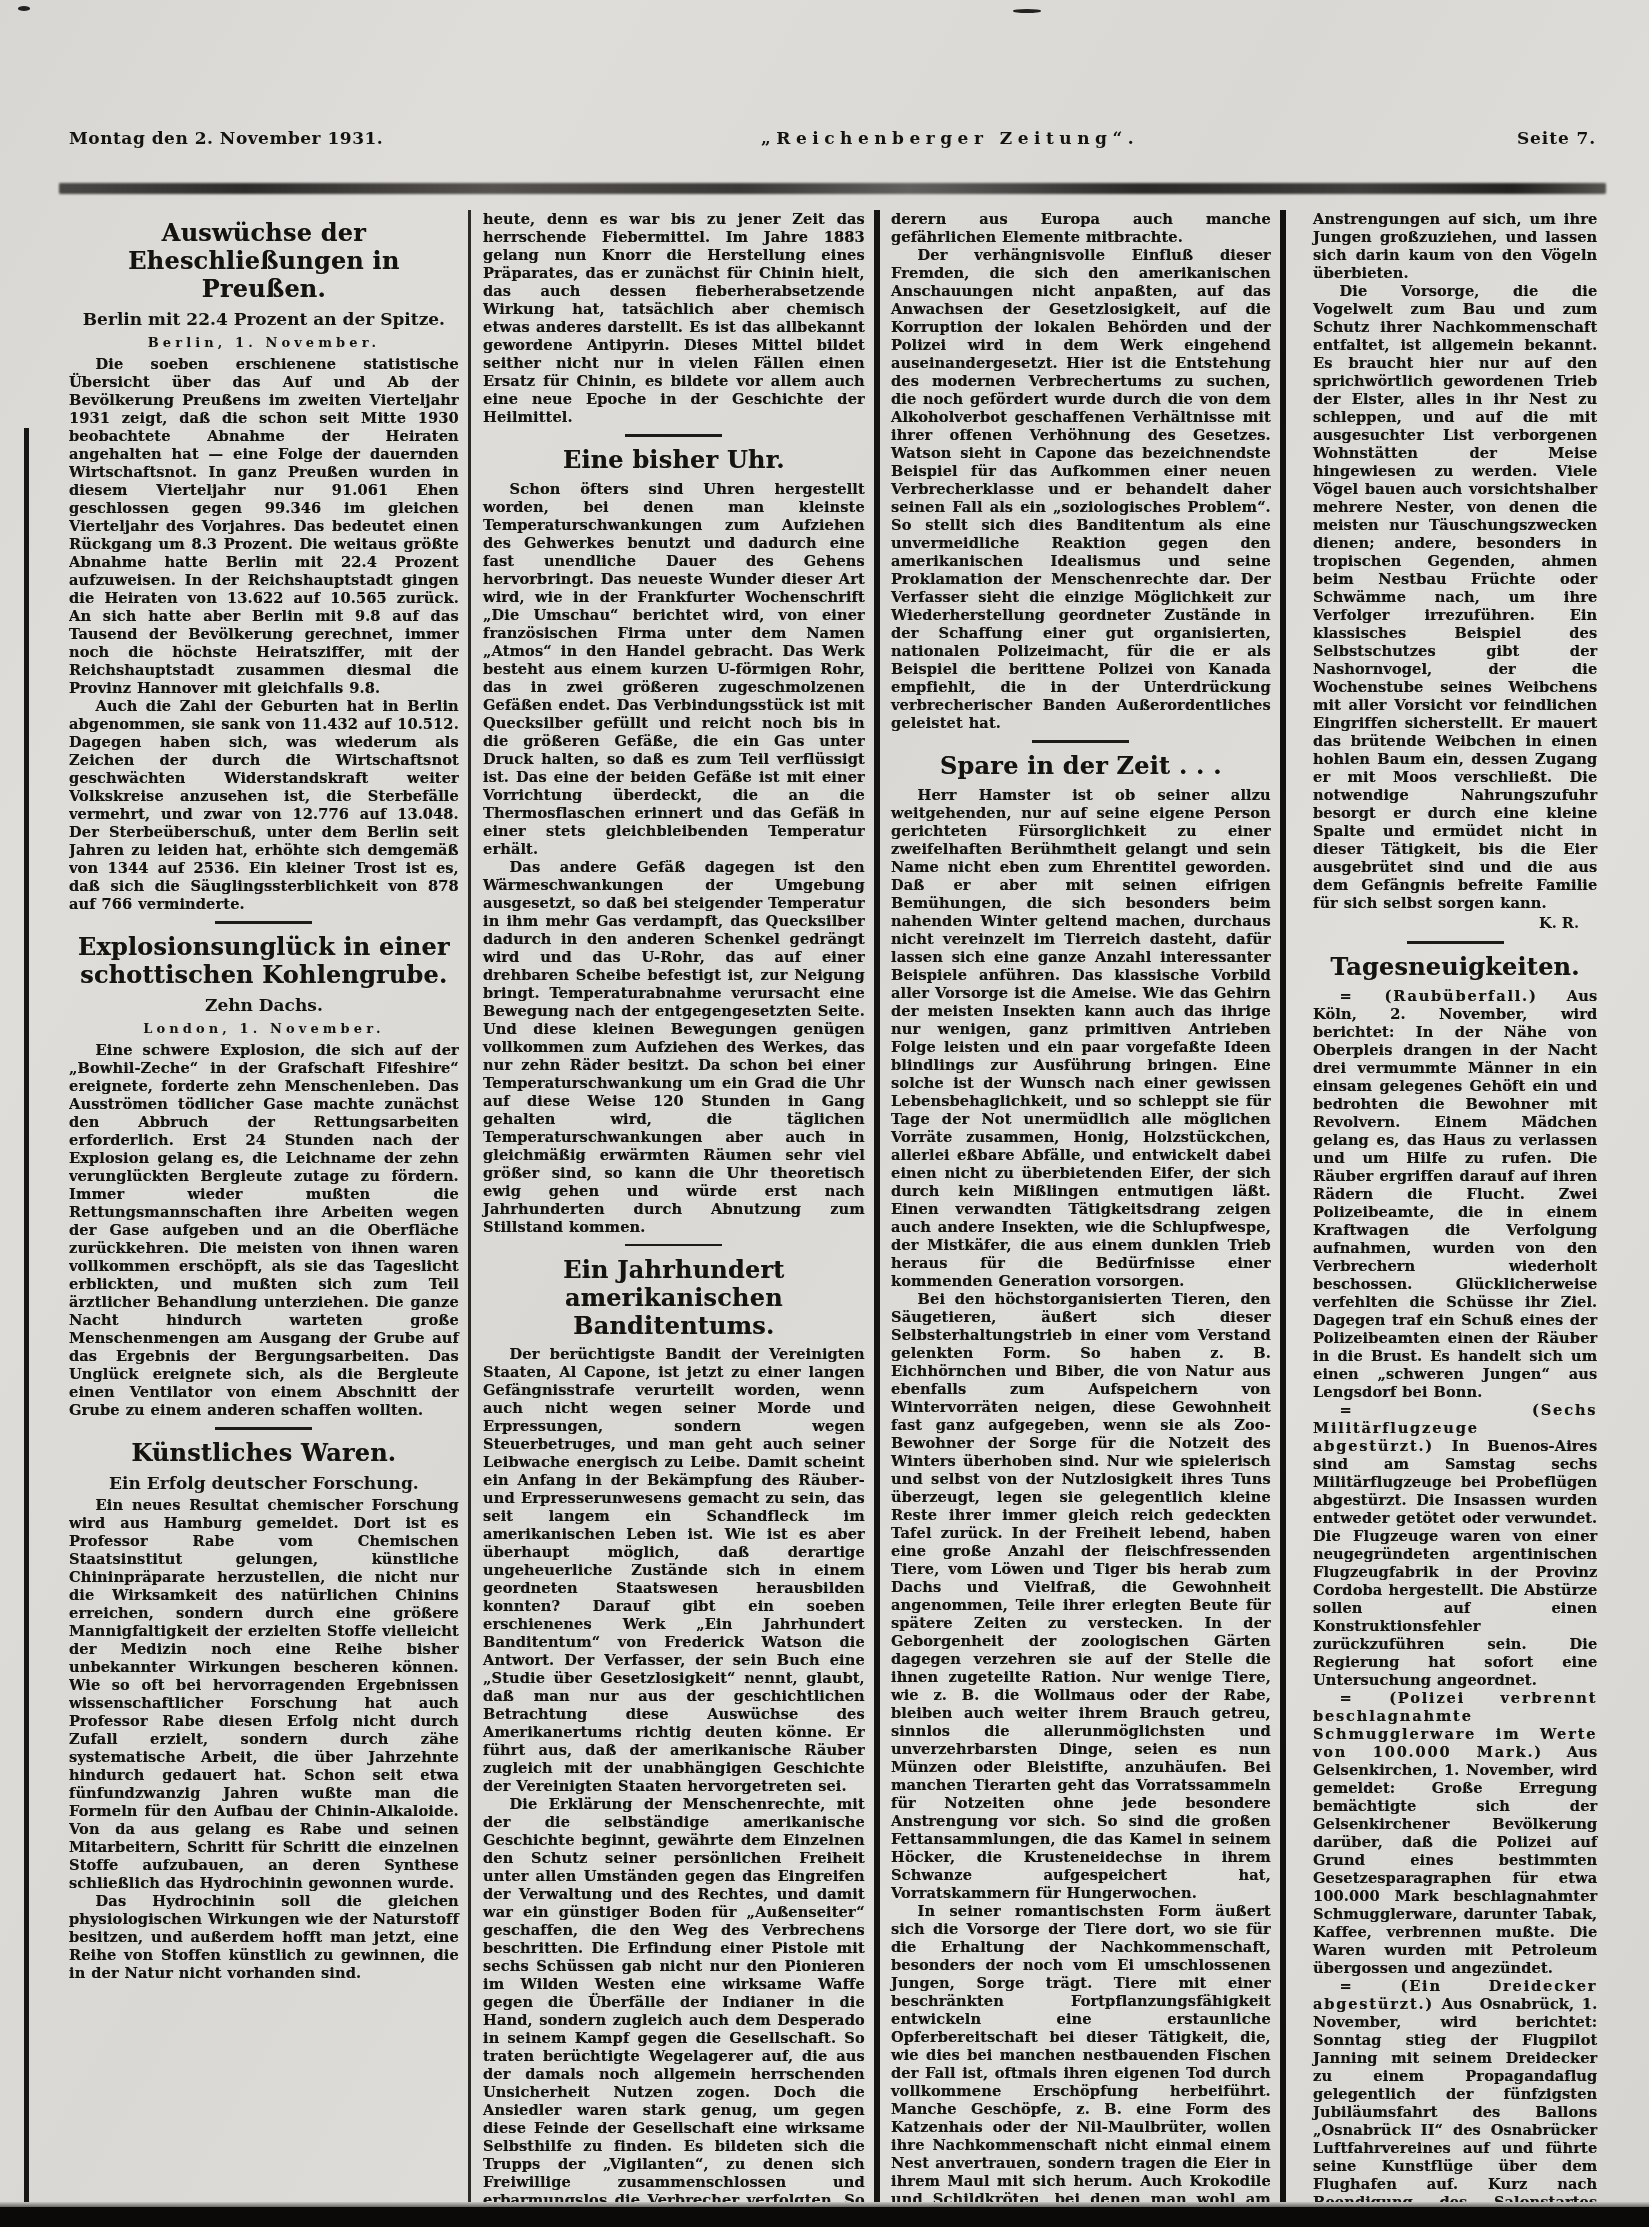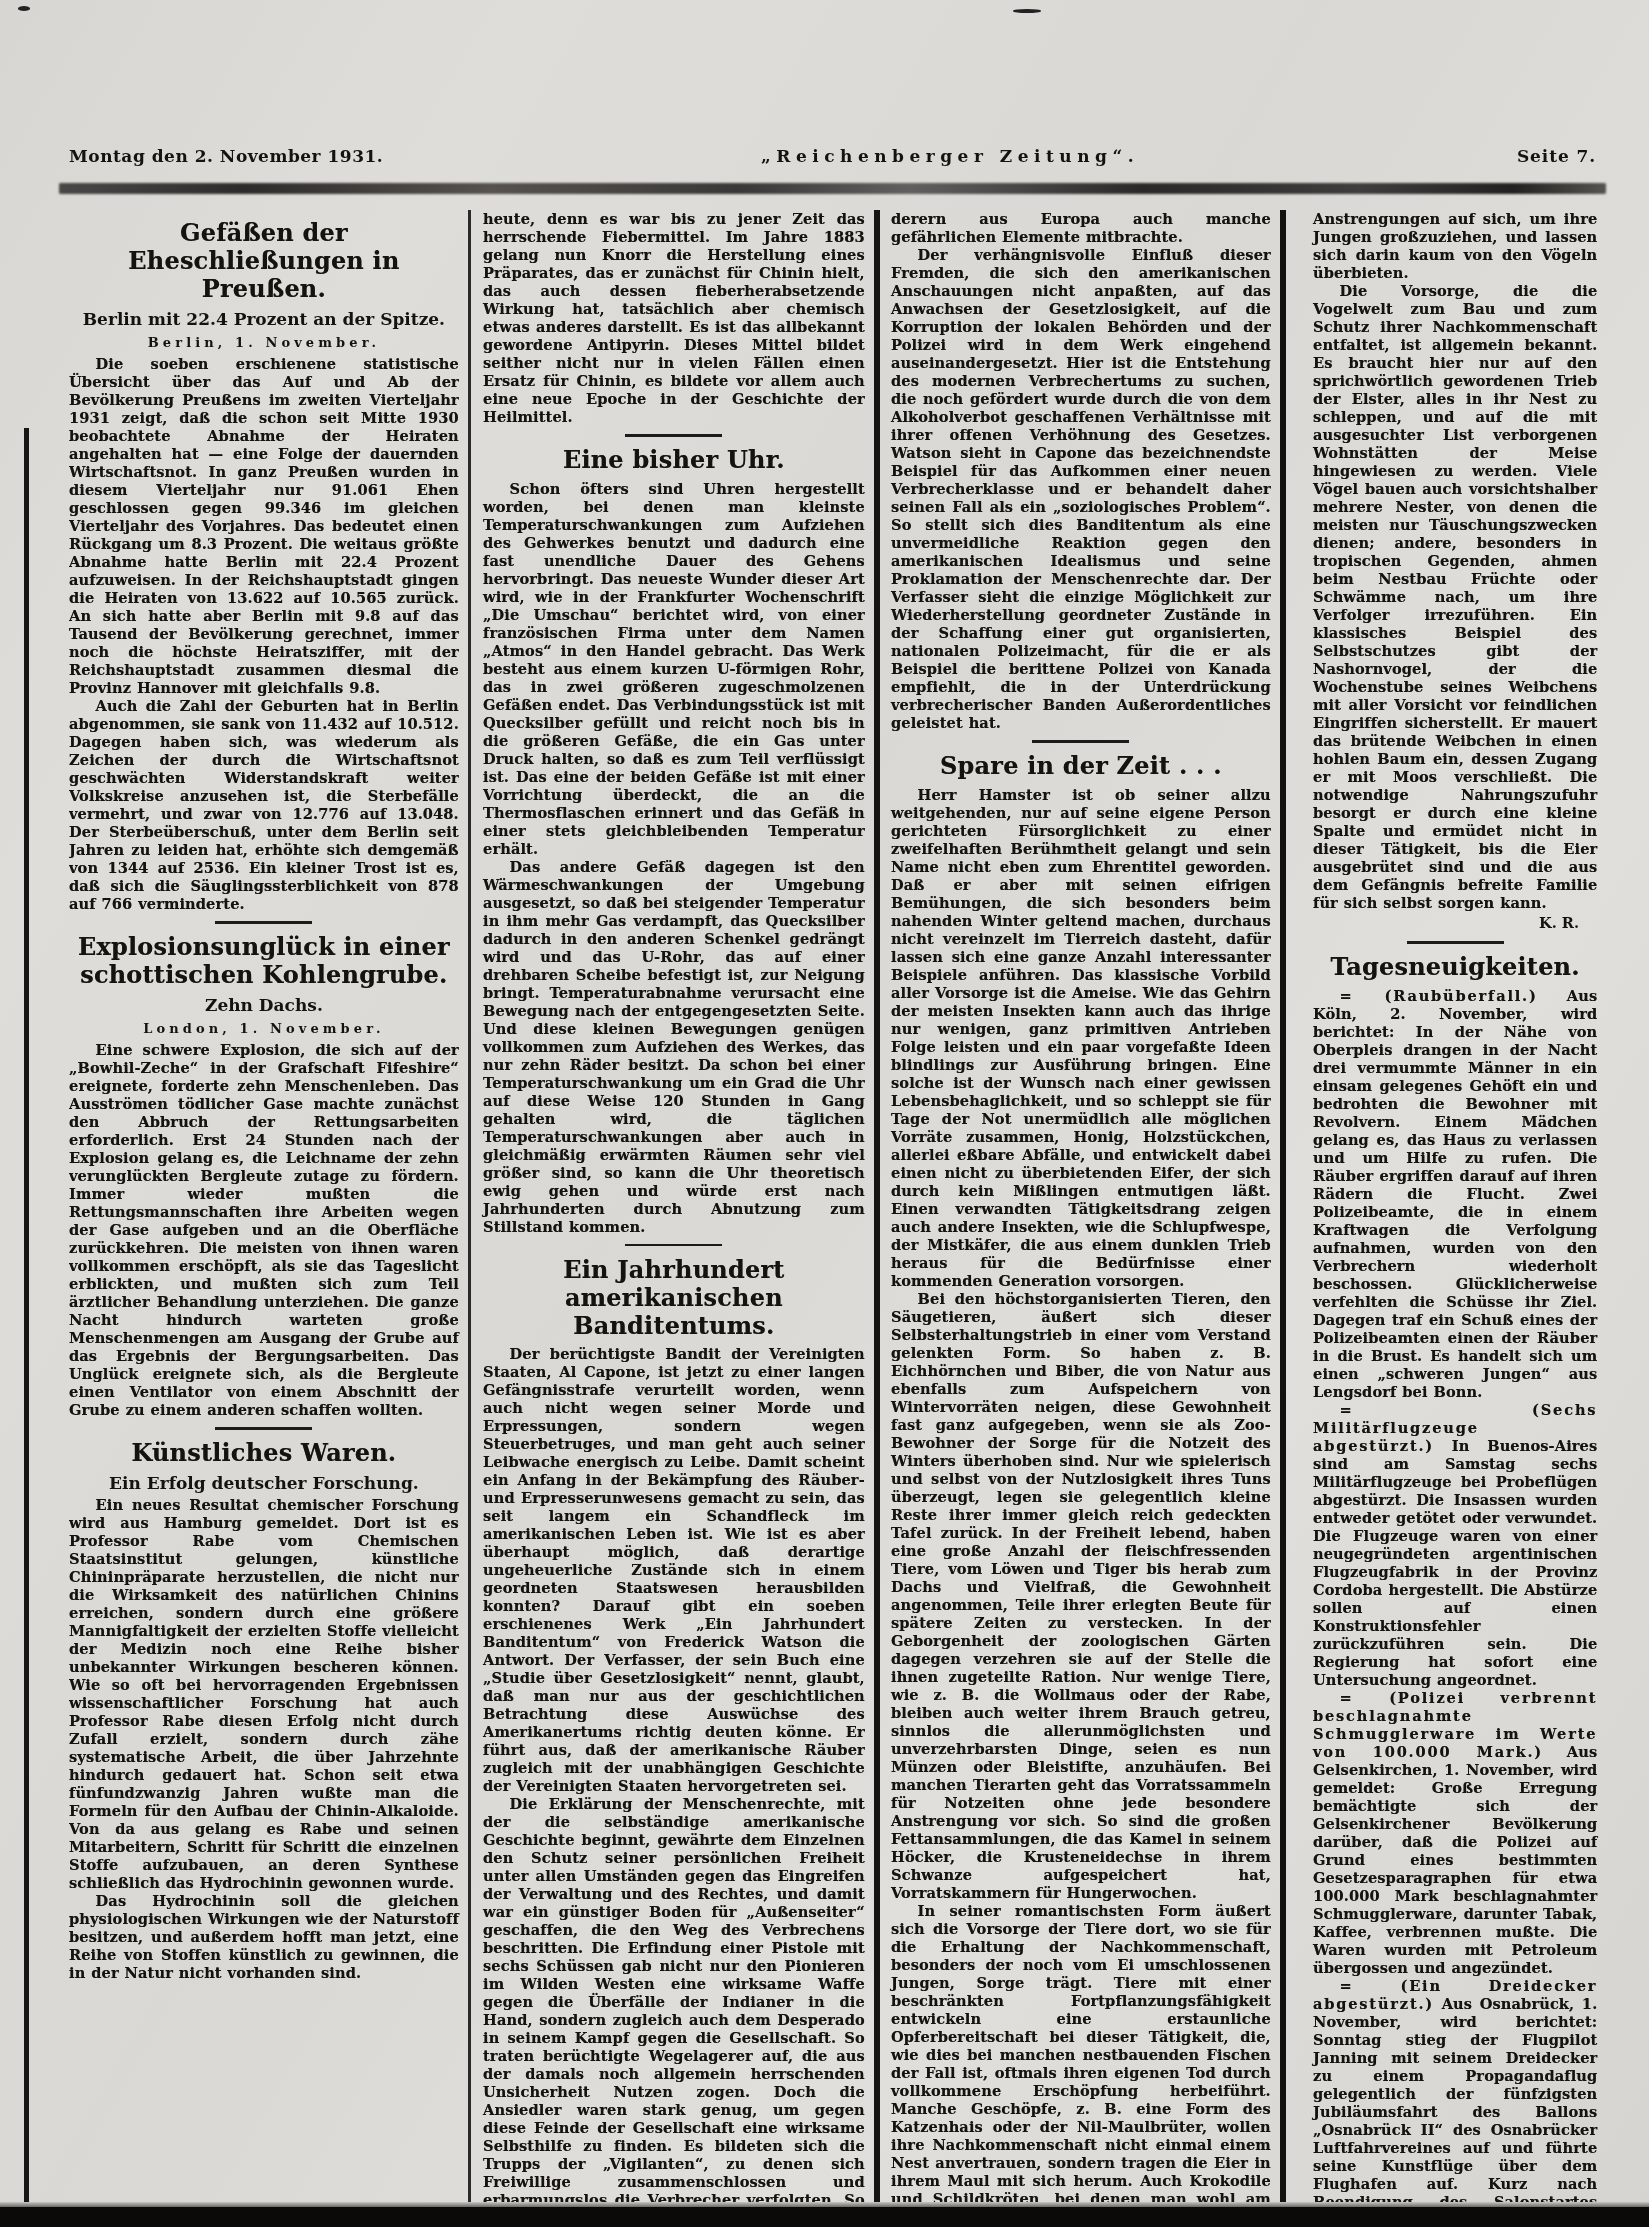--- a/index.html
+++ b/index.html
@@ -3,21 +3,21 @@
 <meta charset="utf-8">
 <style>
   html,body{margin:0;padding:0;}
   body{
     width:1650px;height:2227px;overflow:hidden;position:relative;
     background:linear-gradient(120deg,#d7d6d2 0%,#deddd9 18%,#d9d8d4 45%,#e0dfdb 70%,#d5d4d0 100%);
     font-family:"DejaVu Serif","Liberation Serif",serif;
     color:#151310;
   }
   .masthead{
-    position:absolute;top:146px;left:69px;right:54px;height:32px;
+    position:absolute;top:128px;left:69px;right:54px;height:32px;
     display:flex;justify-content:space-between;align-items:baseline;
     font-weight:700;
   }
   .masthead .date{font-size:17px;letter-spacing:0.5px;}
   .masthead .title{font-size:17px;letter-spacing:5.5px;}
   .masthead .page{font-size:17px;letter-spacing:0.9px;}
   .head-rule{
     position:absolute;top:183px;left:59px;right:44px;height:10.5px;
     background:linear-gradient(90deg,#4a4846 0%,#2e2c2a 12%,#55524f 28%,#3a3836 44%,#61605e 55%,#2b2927 70%,#403e3c 84%,#23211f 94%,#565450 100%);
     filter:blur(1.1px);border-radius:1.4px;
@@ -58,21 +58,21 @@
 <div class="masthead">
   <span class="date">Montag den 2. November 1931.</span>
   <span class="title">„Reichenberger Zeitung“.</span>
   <span class="page">Seite 7.</span>
 </div>
 
 <div class="head-rule"></div>
 
 <div class="columns">
     <div class="column">
-      <h2 class="headline">Gefäßen der Eheschließungen in Preußen.</h2>
+      <h2 class="headline">Auswüchse der Eheschließungen in Preußen.</h2>
       <h3 class="subhead">Berlin mit 22.4 Prozent an der Spitze.</h3>
       <div class="dateline">Berlin, 1. November.</div>
       <p class="para">Die soeben erschienene statistische Übersicht über das Auf und Ab der Bevölkerung Preußens im zweiten Vierteljahr 1931 zeigt, daß die schon seit Mitte 1930 beobachtete Abnahme der Heiraten angehalten hat — eine Folge der dauernden Wirtschaftsnot. In ganz Preußen wurden in diesem Vierteljahr nur 91.061 Ehen geschlossen gegen 99.346 im gleichen Vierteljahr des Vorjahres. Das bedeutet einen Rückgang um 8.3 Prozent. Die weitaus größte Abnahme hatte Berlin mit 22.4 Prozent aufzuweisen. In der Reichshauptstadt gingen die Heiraten von 13.622 auf 10.565 zurück. An sich hatte aber Berlin mit 9.8 auf das Tausend der Bevölkerung gerechnet, immer noch die höchste Heiratsziffer, mit der Reichshauptstadt zusammen diesmal die Provinz Hannover mit gleichfalls 9.8.</p>
       <p class="para">Auch die Zahl der Geburten hat in Berlin abgenommen, sie sank von 11.432 auf 10.512. Dagegen haben sich, was wiederum als Zeichen der durch die Wirtschaftsnot geschwächten Widerstandskraft weiter Volkskreise anzusehen ist, die Sterbefälle vermehrt, und zwar von 12.776 auf 13.048. Der Sterbeüberschuß, unter dem Berlin seit Jahren zu leiden hat, erhöhte sich demgemäß von 1344 auf 2536. Ein kleiner Trost ist es, daß sich die Säuglingssterblichkeit von 878 auf 766 verminderte.</p>
       <div class="rule"></div>
       <h2 class="headline">Explosionsunglück in einer schottischen Kohlengrube.</h2>
       <h3 class="subhead">Zehn Dachs.</h3>
       <div class="dateline">London, 1. November.</div>
       <p class="para">Eine schwere Explosion, die sich auf der „Bowhil-Zeche“ in der Grafschaft Fifeshire“ ereignete, forderte zehn Menschenleben. Das Ausströmen tödlicher Gase machte zunächst den Abbruch der Rettungsarbeiten erforderlich. Erst 24 Stunden nach der Explosion gelang es, die Leichname der zehn verunglückten Bergleute zutage zu fördern. Immer wieder mußten die Rettungsmannschaften ihre Arbeiten wegen der Gase aufgeben und an die Oberfläche zurückkehren. Die meisten von ihnen waren vollkommen erschöpft, als sie das Tageslicht erblickten, und mußten sich zum Teil ärztlicher Behandlung unterziehen. Die ganze Nacht hindurch warteten große Menschenmengen am Ausgang der Grube auf das Ergebnis der Bergungsarbeiten. Das Unglück ereignete sich, als die Bergleute einen Ventilator von einem Abschnitt der Grube zu einem anderen schaffen wollten.</p>
       <div class="rule"></div>

